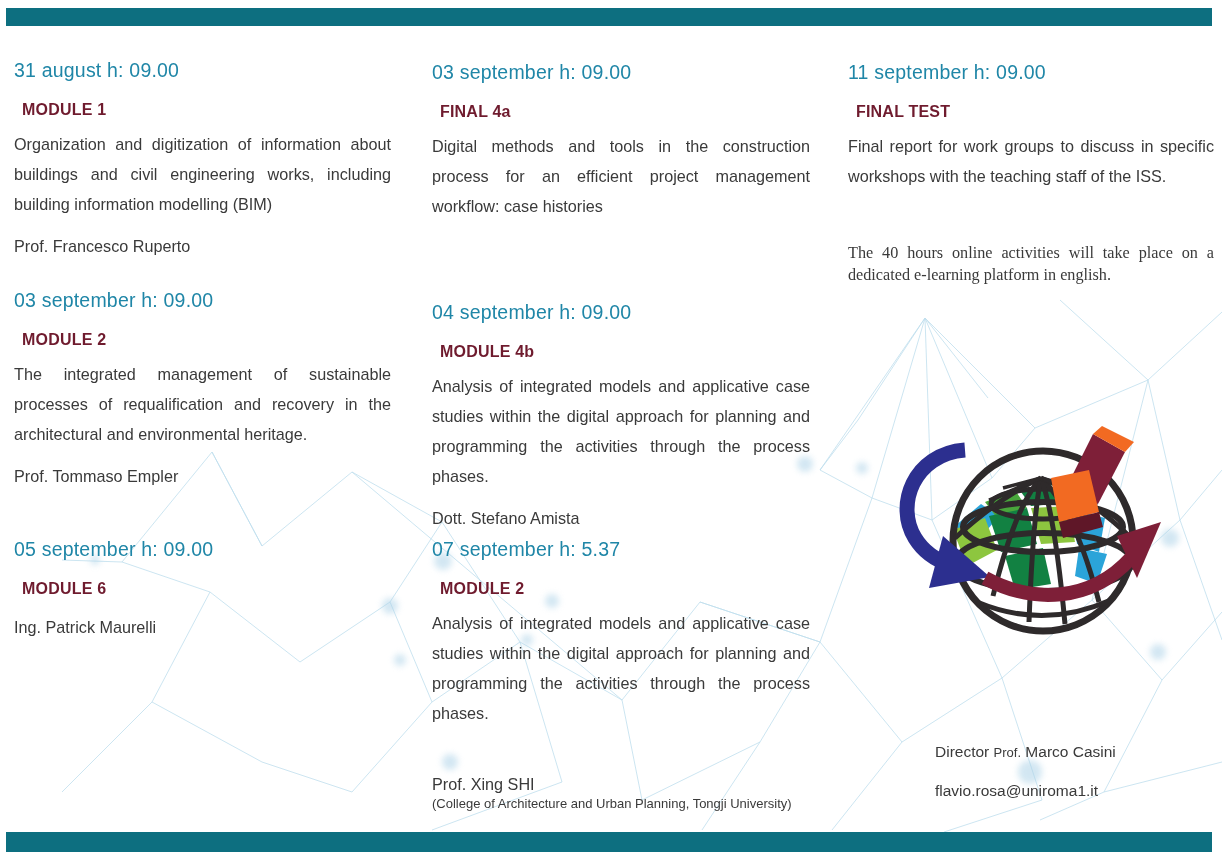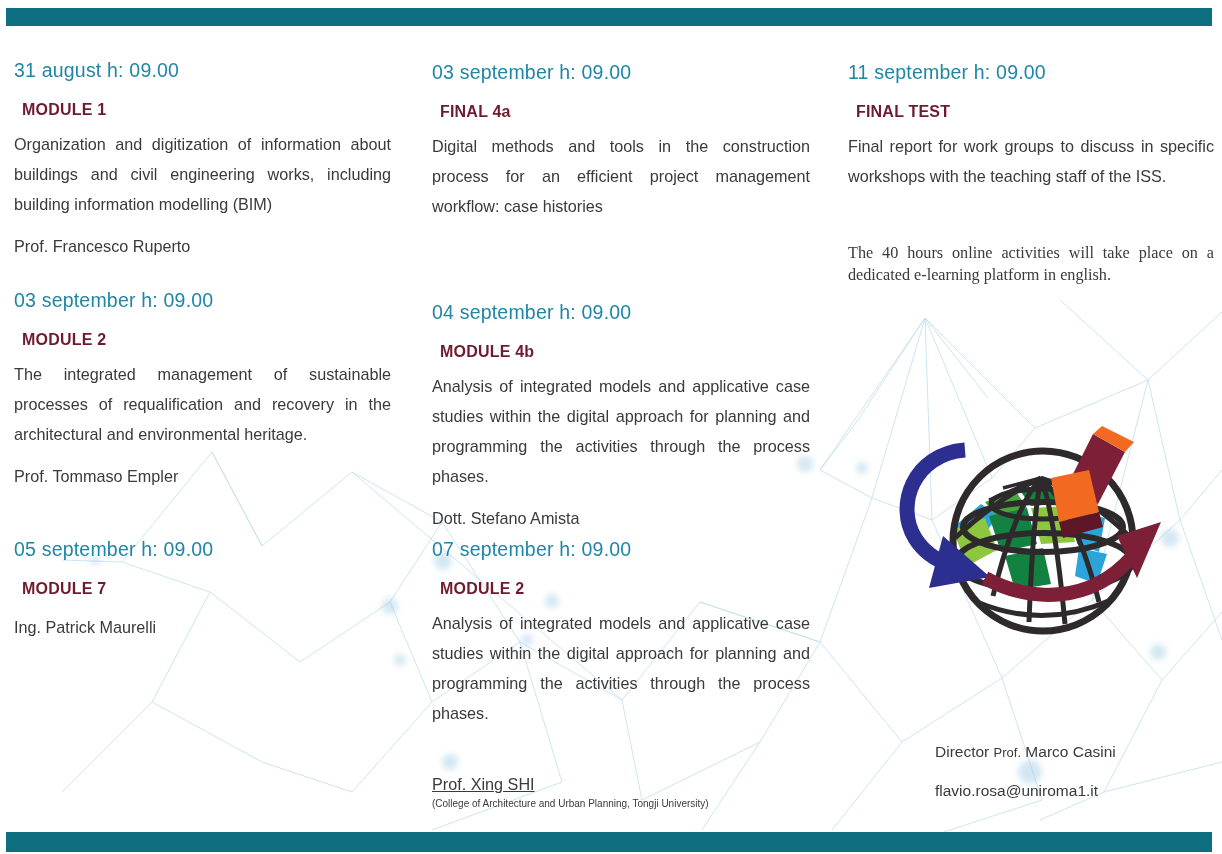--- a/index.html
+++ b/index.html
@@ -15,22 +15,22 @@
        font-family:"Liberation Sans","DejaVu Sans",sans-serif;color:var(--body_text);}
   .bar{position:absolute;left:6px;width:1206px;background:var(--bar);z-index:2;}
   .bar-top{top:8px;height:18px;}
   .bar-bottom{top:832px;height:20px;}
   #mesh{position:absolute;left:0;top:0;z-index:0;}
   .section{position:absolute;z-index:1;}
   .date{font-size:19.5px;line-height:24px;color:var(--date_text);margin:0 0 16px 0;letter-spacing:.2px;}
   .module-title{font-size:16px;line-height:23px;font-weight:700;color:var(--module_title);margin:8px;letter-spacing:.2px;}
   .desc{font-size:16.2px;line-height:30px;margin:0;text-align:justify;white-space:pre-line;color:var(--body_text);}
   .lecturer{font-size:16.2px;line-height:21px;margin:17px 0 0 0;color:var(--body_text);}
-  .lecturer.xgap{margin-top:46px;text-decoration:underline;}
-  .affiliation{font-size:10px;line-height:16px;margin:1px 0 7px 0;color:var(--body_text);}
+  .lecturer.xgap{margin-top:46px;}
+  .affiliation{font-size:13px;line-height:16px;margin:1px 0 7px 0;color:var(--body_text);}
   .s11{left:14px;top:58px;width:377px;}
   .s12{left:14px;top:288px;width:377px;}
   .s13{left:14px;top:537px;width:377px;}
   .s21{left:432px;top:60px;width:378px;}
   .s22{left:432px;top:300px;width:378px;}
   .s23{left:432px;top:537px;width:378px;}
   .s31{left:848px;top:60px;width:366px;}
   .note-block{position:absolute;left:848px;top:243px;width:366px;z-index:1;
               font-size:16.2px;line-height:21.5px;text-align:justify;color:var(--body_text);font-family:Liberation Serif, serif;}
   .logo-box{position:absolute;left:893px;top:426px;width:300px;height:234px;z-index:1;}
@@ -82,37 +82,37 @@
   <p class="lecturer">Prof. Francesco Ruperto</p>
 </div>
 <div class="section s12">
   <p class="date">03 september h: 09.00</p>
   <p class="module-title">MODULE 2</p>
   <p class="desc">The integrated management of sustainable processes of requalification and recovery in the architectural and environmental heritage.</p>
   <p class="lecturer">Prof. Tommaso Empler</p>
 </div>
 <div class="section s13">
   <p class="date">05 september h: 09.00</p>
-  <p class="module-title">MODULE 7</p>
+  <p class="module-title">MODULE 6</p>
   <p class="lecturer">Ing. Patrick Maurelli</p>
 </div>
 
 <div class="section s21">
   <p class="date">03 september h: 09.00</p>
   <p class="module-title">FINAL 4a</p>
   <p class="desc">Digital methods and tools in the construction process for an efficient project management workflow: case histories</p>
 </div>
 <div class="section s22">
   <p class="date">04 september h: 09.00</p>
   <p class="module-title">MODULE 4b</p>
   <p class="desc">Analysis of integrated models and applicative case studies within the digital approach for planning and programming the activities through the process phases.</p>
   <p class="lecturer">Dott. Stefano Amista</p>
 </div>
 <div class="section s23">
-  <p class="date">07 september h: 09.00</p>
+  <p class="date">07 september h: 5.37</p>
   <p class="module-title">MODULE 2</p>
   <p class="desc">Analysis of integrated models and applicative case studies within the digital approach for planning and programming the activities through the process phases.</p>
   <p class="lecturer xgap">Prof. Xing SHI</p>
   <p class="affiliation">(College of Architecture and Urban Planning, Tongji University)</p>
 </div>
 
 <div class="section s31">
   <p class="date">11 september h: 09.00</p>
   <p class="module-title">FINAL TEST</p>
   <p class="desc">Final report for work groups to discuss in specific workshops with the teaching staff of the ISS.</p>

